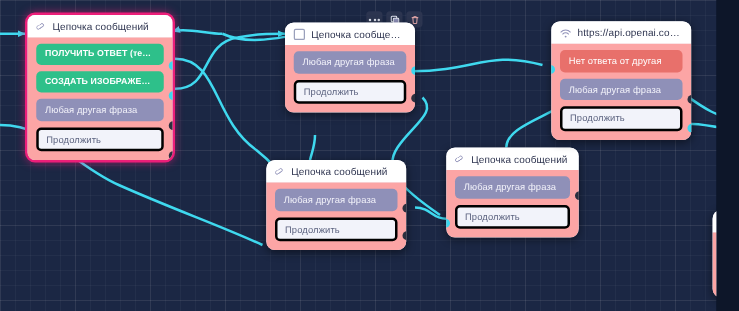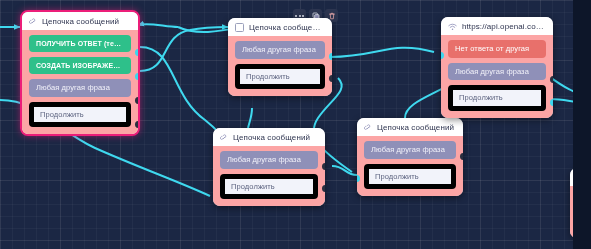--- a/index.html
+++ b/index.html
@@ -93,21 +93,21 @@
     background: #8f90b8;
     color: #f2f2fa;
   }
   .row.red {
     background: #e8706b;
     color: #ffffff;
   }
   .row.pale {
     background: #f2f3fa;
     color: #5d6480;
-    border: 5px solid #000000;
+    border: 2px solid #000000;
     padding: 4px 6px;
   }
 
   
   .port {
     position: absolute;
     width: 7px;
     height: 7px;
     border-radius: 50%;
   }

